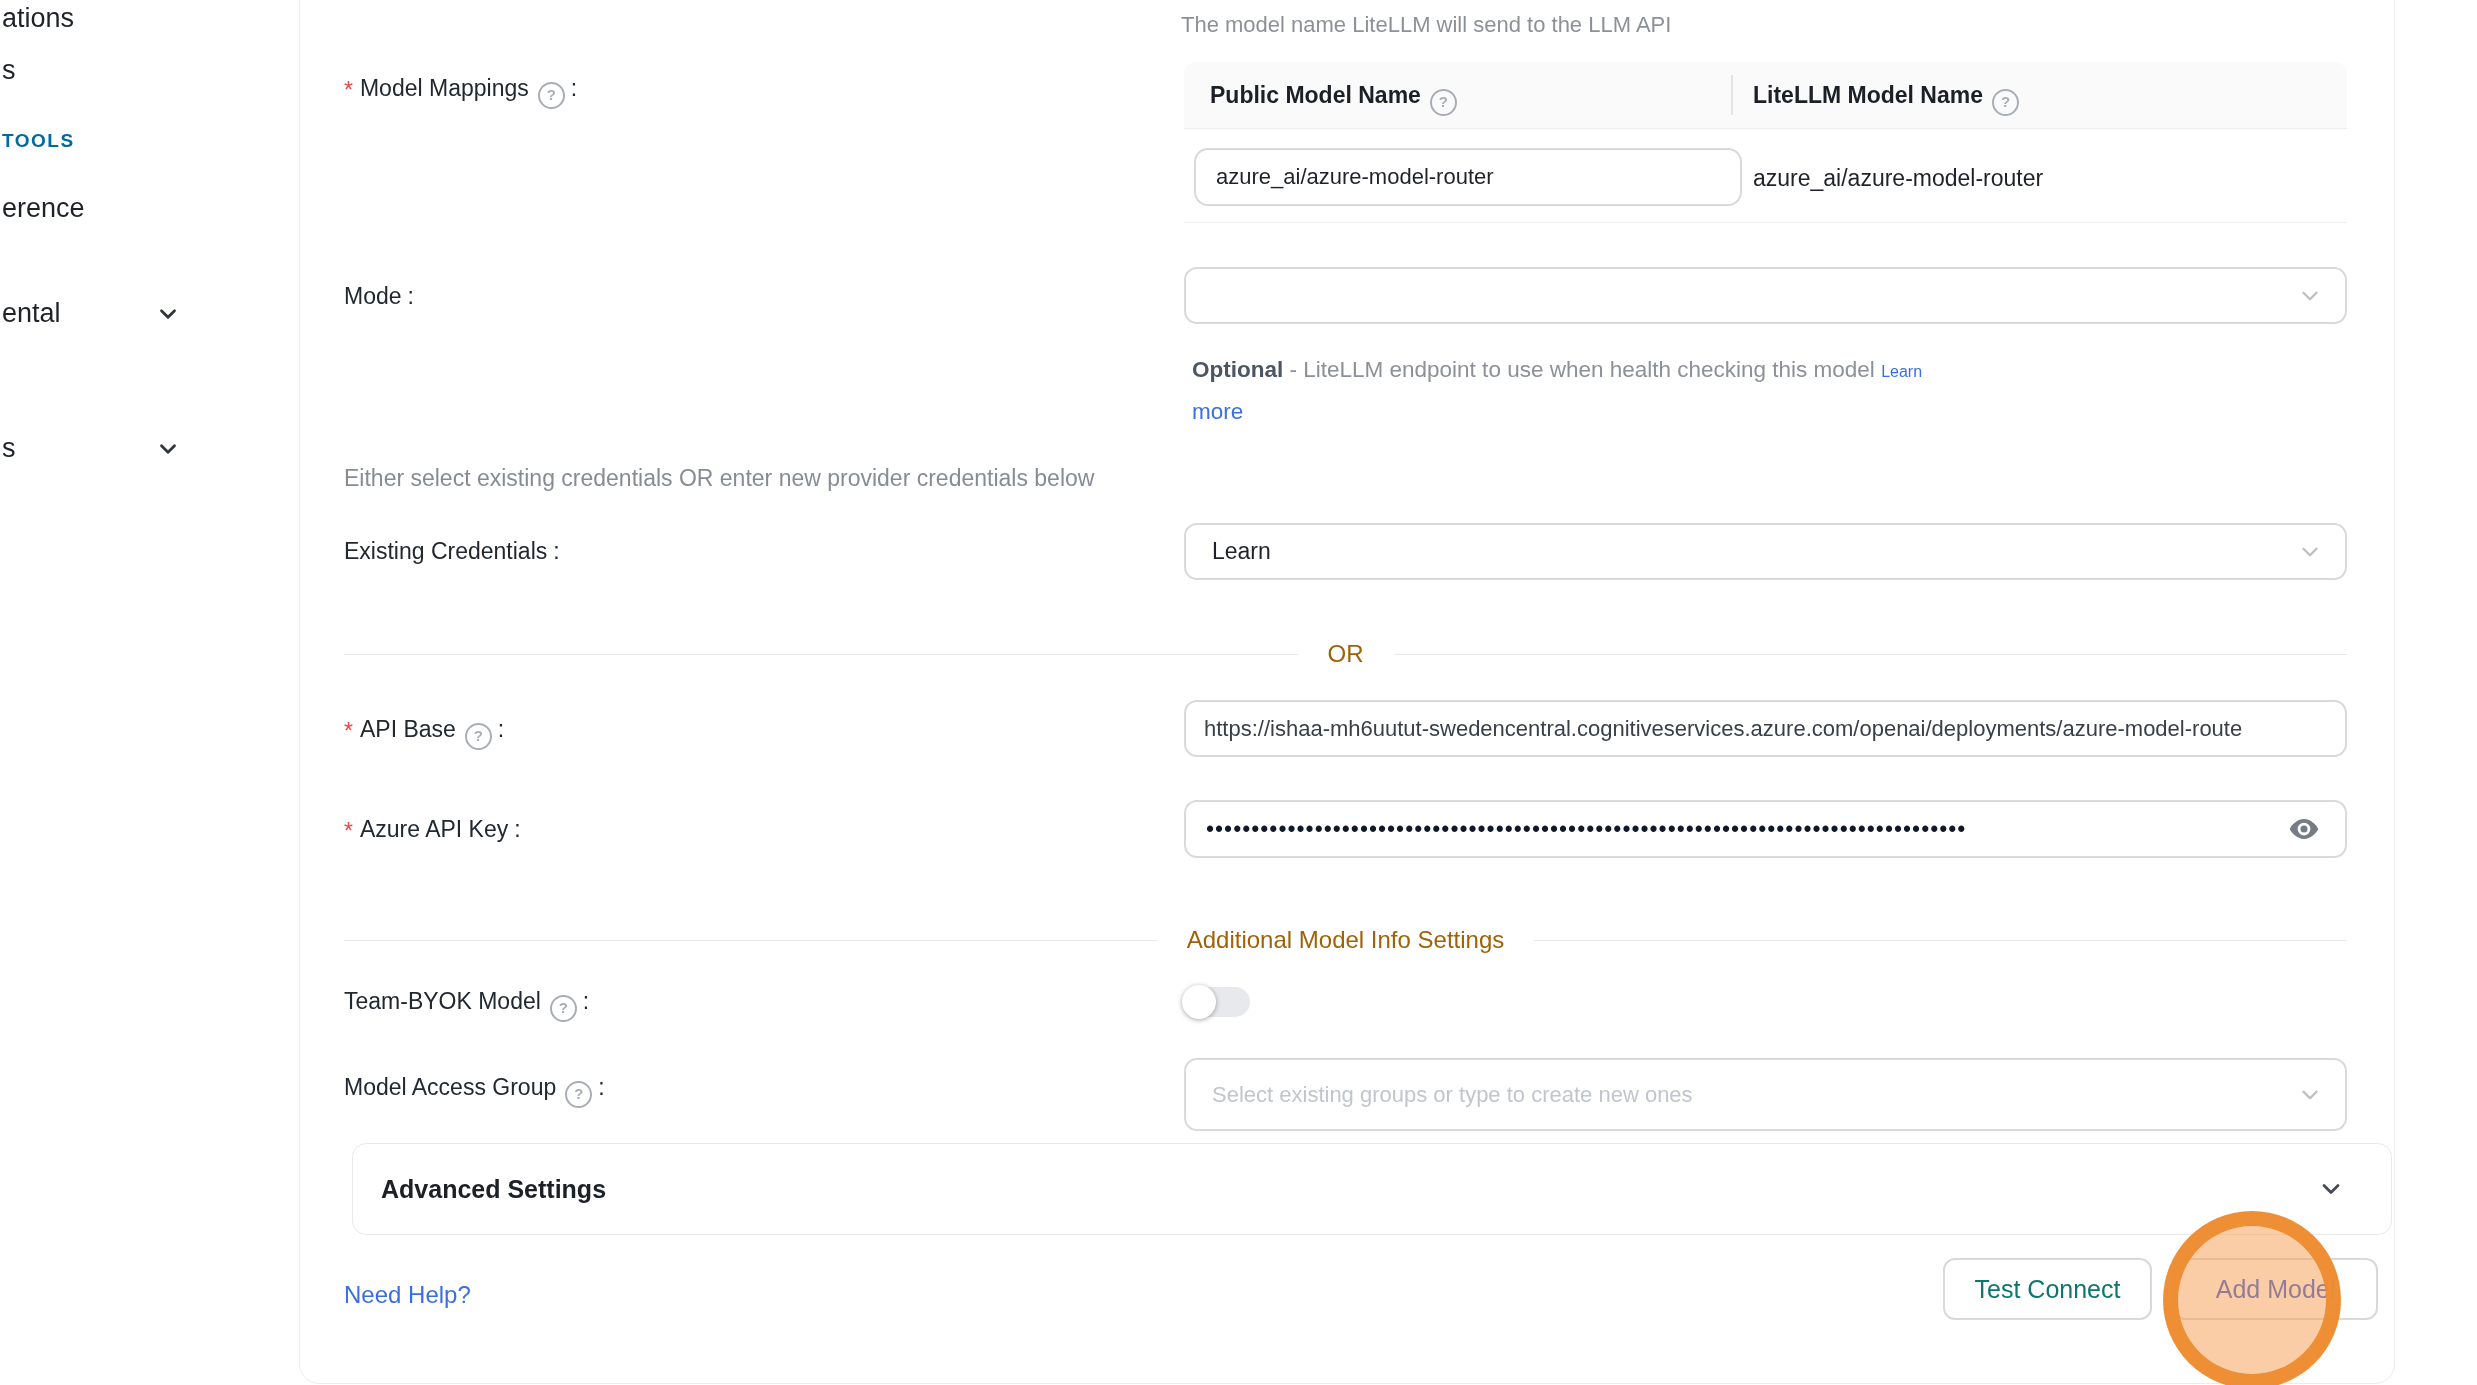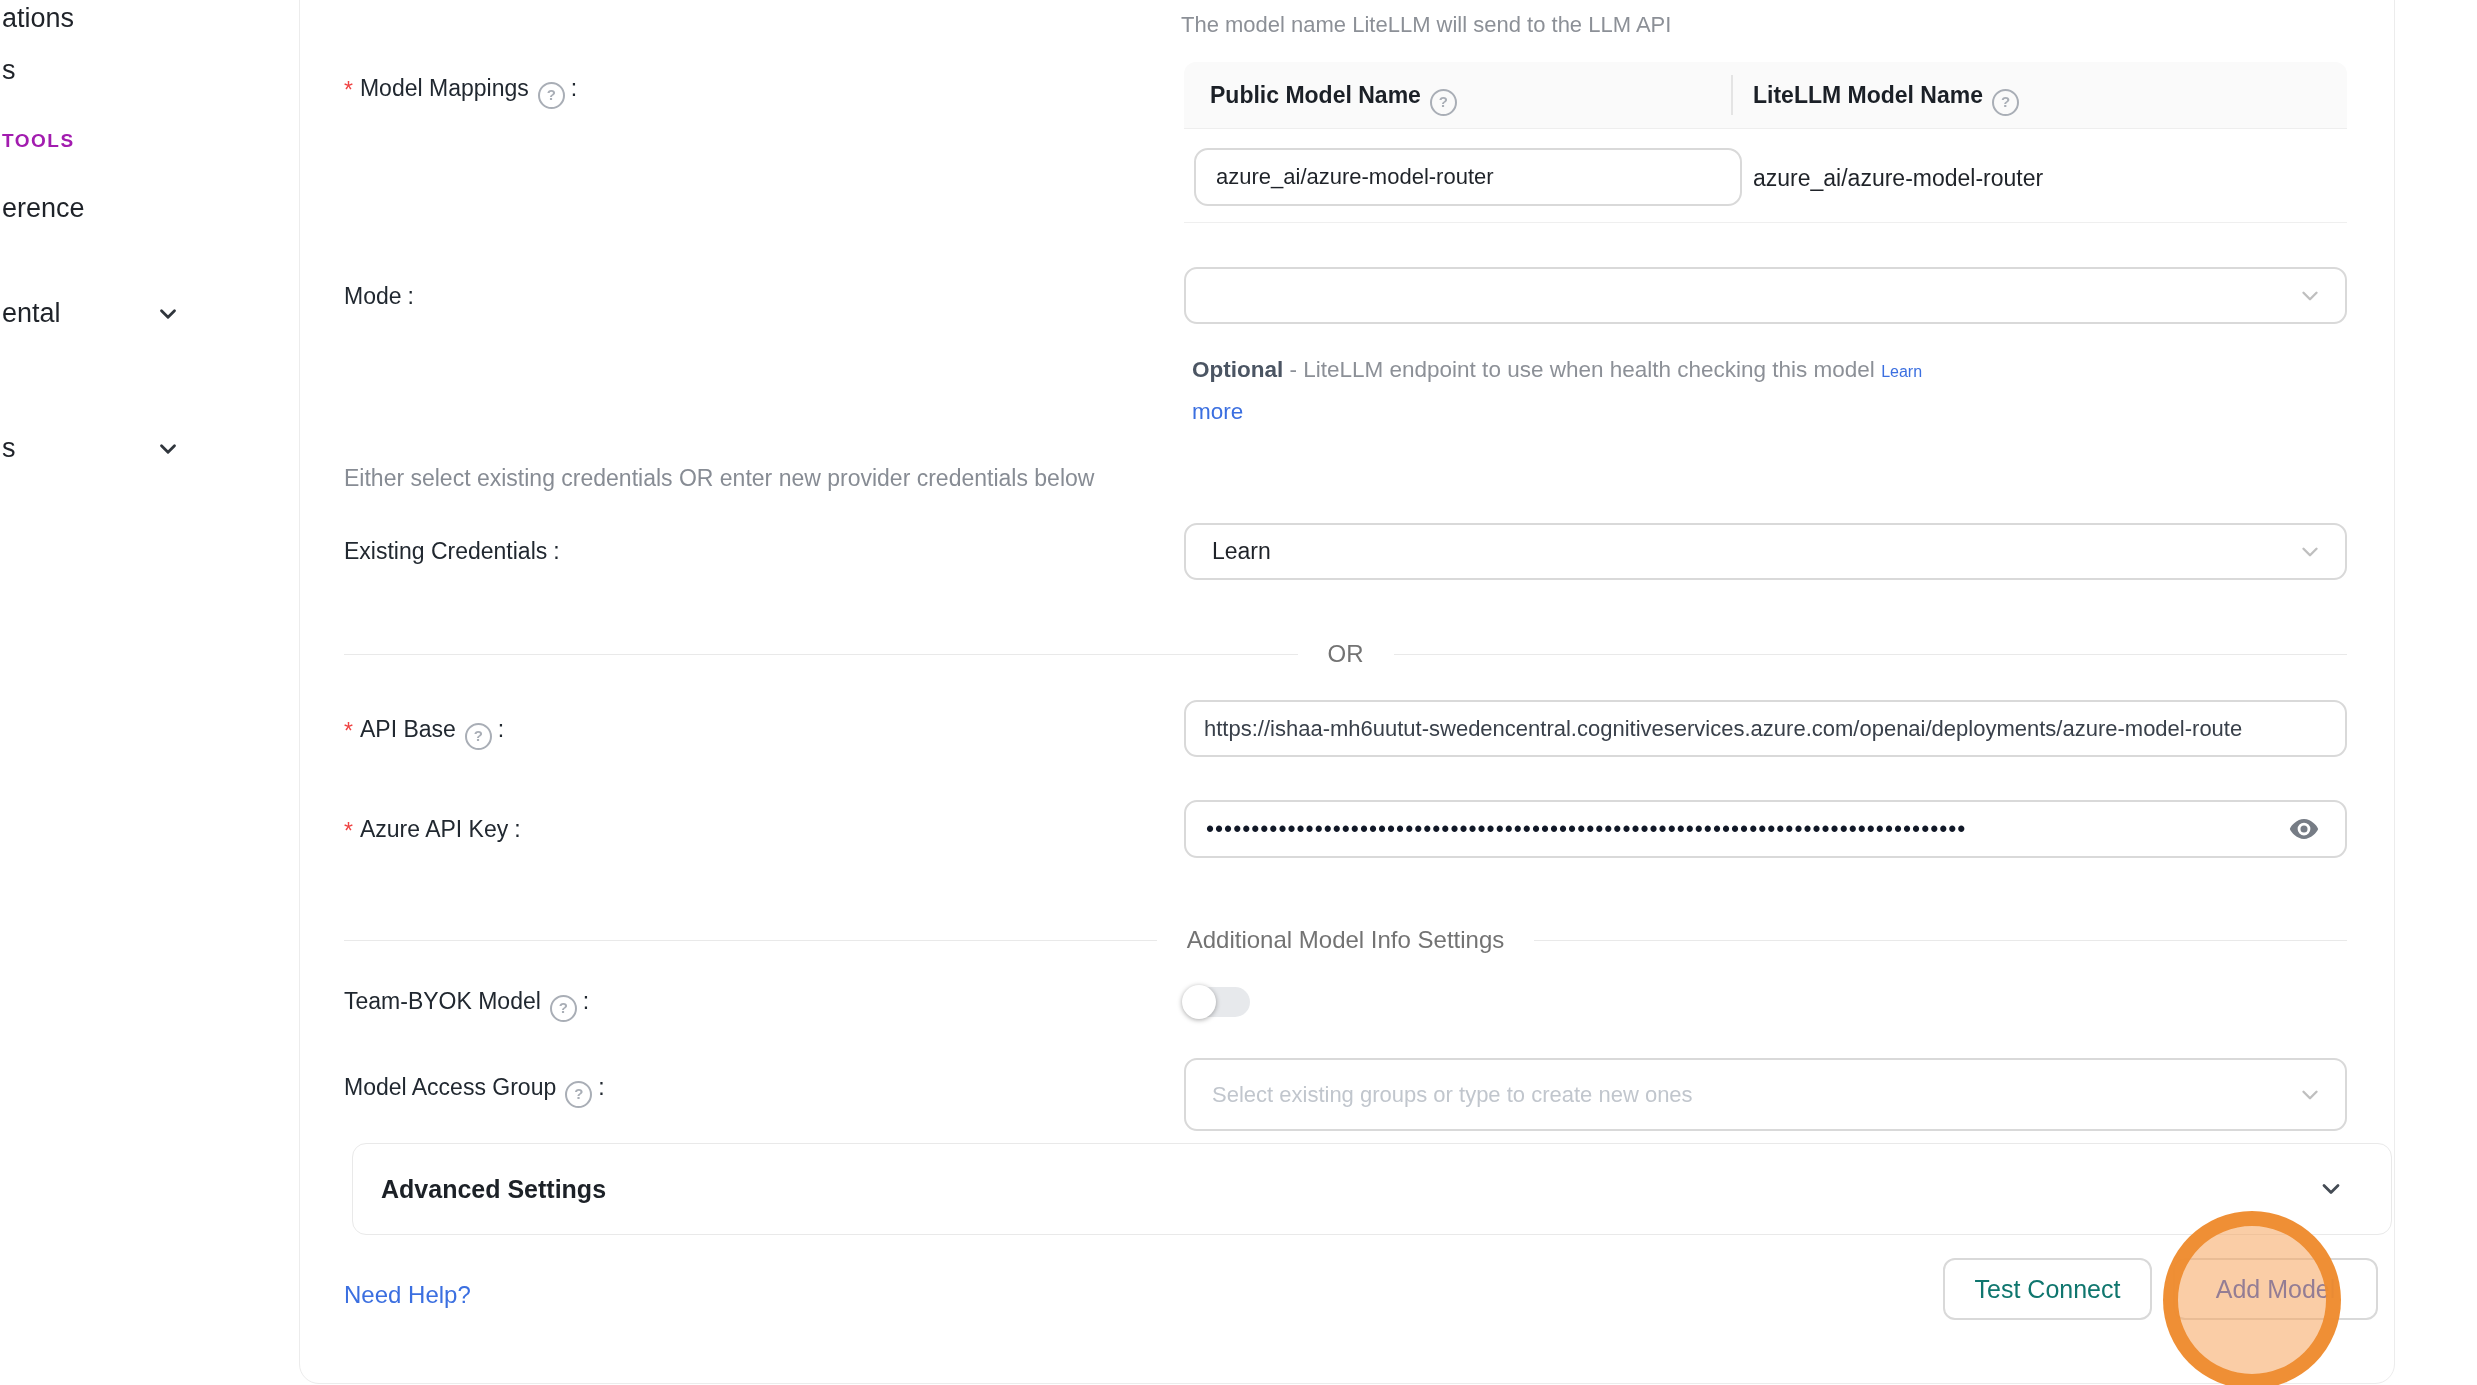--- a/index.html
+++ b/index.html
@@ -3,21 +3,21 @@
 <meta charset="utf-8">
 <style>
   html,body{margin:0;padding:0;background:#ffffff;width:2477px;height:1385px;overflow:hidden;
     font-family:"Liberation Sans","DejaVu Sans",sans-serif;-webkit-font-smoothing:antialiased;}
   .abs{position:absolute;}
   
   .card{position:absolute;left:299px;top:-26px;width:2094px;height:1408px;
     border:1px solid #ececec;border-radius:20px;background:#ffffff;}
   
   .side-item{position:absolute;left:2px;color:#1f2329;font-size:27px;line-height:32px;white-space:nowrap;}
-  .side-section{position:absolute;left:2px;color:#a21caf;font-size:19px;font-weight:600;letter-spacing:1.5px;white-space:nowrap;}
+  .side-section{position:absolute;left:2px;color:#0369a1;font-size:19px;font-weight:600;letter-spacing:1.5px;white-space:nowrap;}
   .side-chevron{position:absolute;left:155px;width:26px;height:26px;color:#30363d;}
   
   .hint{color:#8c9097;font-size:22px;line-height:30px;}
   .label{color:#212830;font-size:23px;line-height:30px;white-space:nowrap;}
   .label .colon{margin-left:6px;}
   .req{color:#ef4444;margin-right:7px;font-size:23px;position:relative;top:2px;}
   .help-ico{display:inline-flex;align-items:center;justify-content:center;width:23px;height:23px;
     border:2px solid #a9aeb6;border-radius:50%;color:#a9aeb6;font-size:15px;font-weight:600;
     margin-left:9px;position:relative;top:4px;}
   
@@ -30,21 +30,21 @@
   .input,.select{position:absolute;background:#fff;border:2px solid #d9d9d9;border-radius:13px;
     display:flex;align-items:center;box-sizing:border-box;}
   .select .chev{position:absolute;right:22px;top:50%;margin-top:-13px;width:26px;height:26px;color:#bfbfbf;}
   .value-text{font-size:22px;color:#1f2329;white-space:nowrap;}
   .placeholder{color:#c1c6cd;}
   .url-text{font-size:22px;color:#39404a;white-space:nowrap;overflow:hidden;width:100%;}
   .dots{font-size:23px;color:#111827;letter-spacing:1px;white-space:nowrap;overflow:hidden;}
   
   .divider{position:absolute;left:344px;width:2003px;display:flex;align-items:center;}
   .divider .line{flex:1;height:1px;background:#e9e9e9;}
-  .divider .dtext{padding:0 30px;color:#737373;font-size:24px;white-space:nowrap;}
+  .divider .dtext{padding:0 30px;color:#a16207;font-size:24px;white-space:nowrap;}
   
   .toggle{position:absolute;left:1184px;top:987px;width:66px;height:30px;background:#e7e9ec;border-radius:16px;}
   .toggle .knob{position:absolute;left:-2px;top:-2px;width:34px;height:34px;background:#ffffff;border-radius:50%;
     box-shadow:0 1px 5px rgba(0,0,0,0.35);}
   
   .panel{position:absolute;left:352px;top:1143px;width:2038px;height:90px;border:1px solid #e9e9e9;
     border-radius:14px;background:#fff;display:flex;align-items:center;}
   .panel .ptitle{margin-left:28px;font-size:25px;font-weight:700;color:#1c2127;}
   .panel .chev{position:absolute;right:46px;width:28px;height:28px;color:#444b54;}
   

